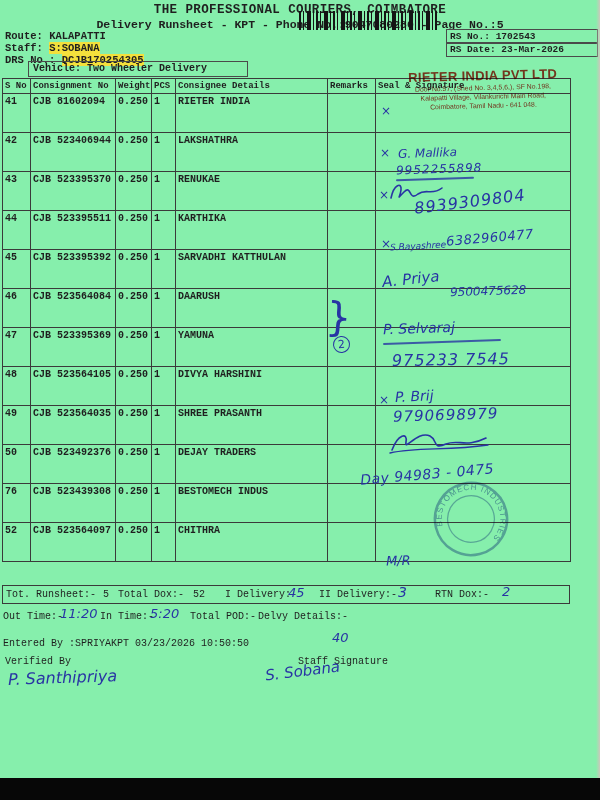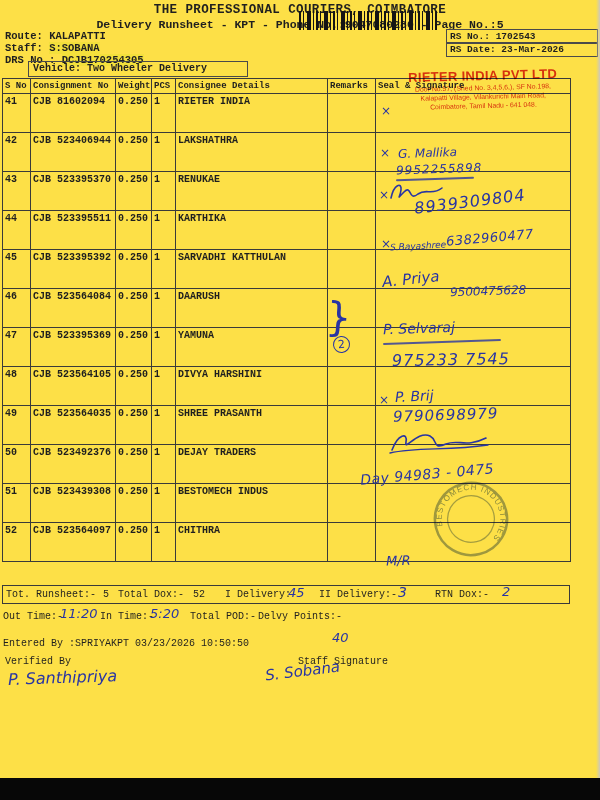--- a/index.html
+++ b/index.html
@@ -1,19 +1,19 @@
 <!DOCTYPE html>
 <html><head>
 <meta charset="utf-8">
 <style>
   *{box-sizing:border-box;}
   html,body{margin:0;padding:0;}
   .page{
     position:relative;width:600px;height:800px;overflow:hidden;
-    background:#fde047;
+    background:#86efac;
     font-family:"Liberation Mono","DejaVu Sans Mono",monospace;
     color:#1f1f1f;
   }
   .abs{position:absolute;}
   .title{top:3px;left:0;width:600px;text-align:center;font-size:12.5px;font-weight:bold;letter-spacing:.4px;}
   .subtitle{top:18px;left:0;width:600px;text-align:center;font-size:11.5px;font-weight:bold;}
   .meta{font-size:10.5px;font-weight:bold;white-space:nowrap;}
   .hl{background:#f3e03c;}
   .vehicle-box{left:28px;top:61px;width:220px;height:16px;border:1px solid #4a4a4a;font-size:10px;font-weight:bold;padding:1px 0 0 4px;white-space:nowrap;}
   .barcode{left:299px;top:11px;width:140px;height:19px;
@@ -185,21 +185,21 @@
       <tr>
         <td>50</td>
         <td>CJB 523492376</td>
         <td>0.250</td>
         <td>1</td>
         <td>DEJAY TRADERS</td>
         <td></td>
         <td></td>
       </tr>
       <tr>
-        <td>51</td>
+        <td>76</td>
         <td>CJB 523439308</td>
         <td>0.250</td>
         <td>1</td>
         <td>BESTOMECH INDUS</td>
         <td></td>
         <td></td>
       </tr>
       <tr>
         <td>52</td>
         <td>CJB 523564097</td>
@@ -282,21 +282,21 @@
   </div>
   <span class="hw" style="left:288px;top:585px;font-size:13px;">45</span>
   <span class="hw" style="left:398px;top:584px;font-size:14px;">3</span>
   <span class="hw" style="left:502px;top:584px;font-size:13px;">2</span>
 
   <span class="abs fline" style="left:3px;top:611px;">Out Time:-</span>
   <span class="hw" style="left:60px;top:606px;font-size:13px;">11:20</span>
   <span class="abs fline" style="left:100px;top:611px;">In Time:-</span>
   <span class="hw" style="left:150px;top:606px;font-size:13px;">5:20</span>
   <span class="abs fline" style="left:190px;top:611px;">Total POD:-</span>
-  <span class="abs fline" style="left:258px;top:611px;">Delvy Points:-</span>
+  <span class="abs fline" style="left:258px;top:611px;">Delvy Details:-</span>
   <span class="hw" style="left:332px;top:630px;font-size:13px;">40</span>
 
   <span class="abs fline" style="left:3px;top:638px;text-align:center;">Entered By :SPRIYAKPT 03/23/2026 10:50:50</span>
 
   <span class="abs fline" style="left:5px;top:656px;">Verified By</span>
   <span class="abs fline" style="left:298px;top:656px;">Staff Signature</span>
 
   <span class="hw" style="left:8px;top:668px;font-size:16px;transform:rotate(-2deg);">P. Santhipriya</span>
   <span class="hw" style="left:265px;top:662px;font-size:15px;transform:rotate(-7deg);">S. Sobana</span>
 

